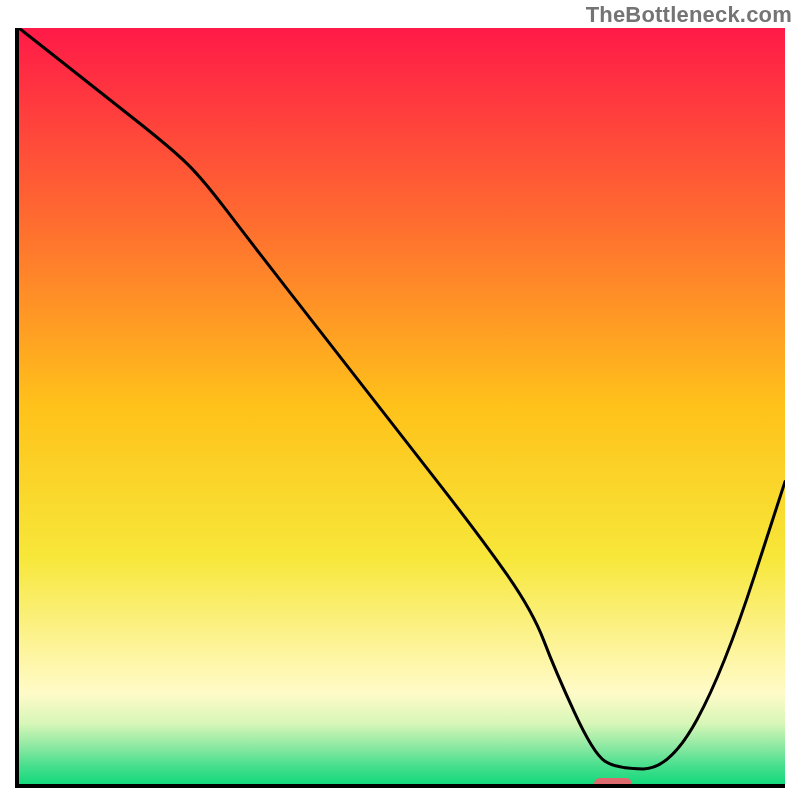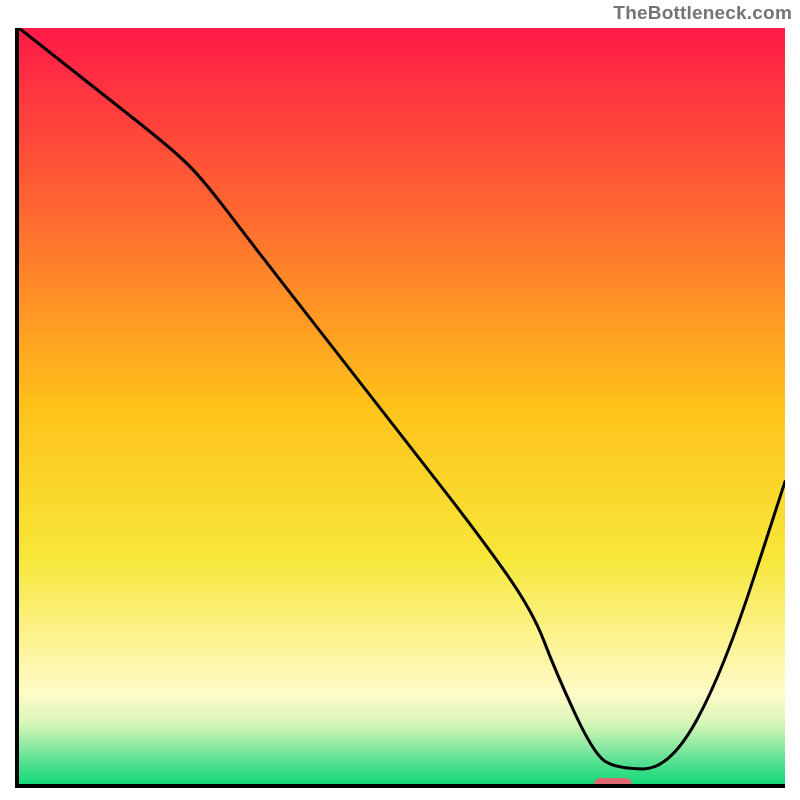--- a/index.html
+++ b/index.html
@@ -14,21 +14,21 @@
   .stage {
     position: relative;
     width: 800px;
     height: 800px;
   }
   .watermark {
     position: absolute;
     top: 2px;
     right: 8px;
     color: #747474;
-    font-size: 19px;
+    font-size: 22px;
     font-weight: 600;
     letter-spacing: 0.2px;
     z-index: 5;
   }
   .plot-frame {
     position: absolute;
     left: 15px;
     top: 28px;
     width: 770px;
     height: 760px;

